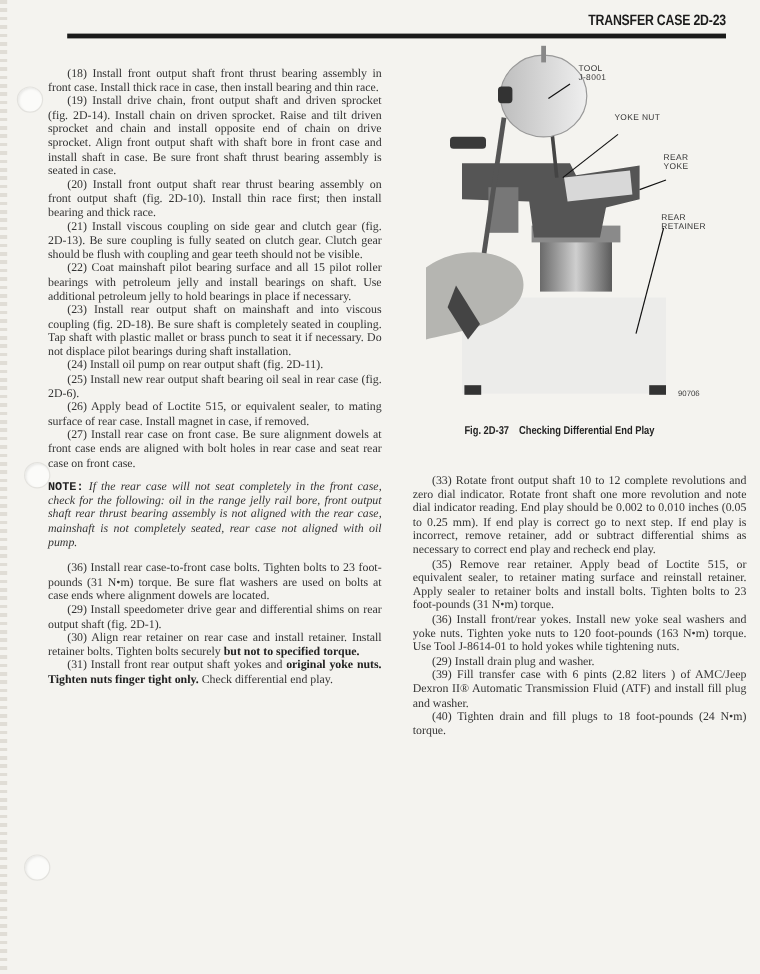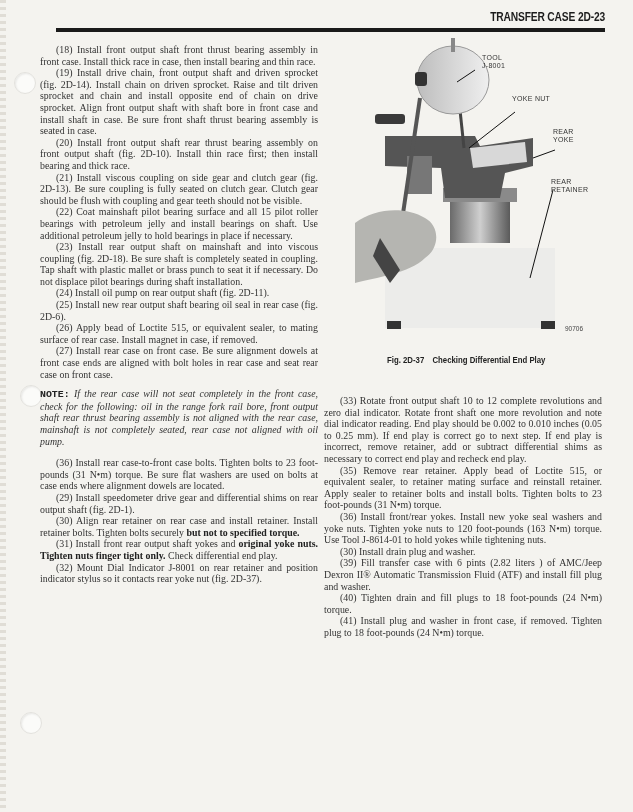--- a/index.html
+++ b/index.html
@@ -26,22 +26,22 @@
     font-family: "Liberation Sans", "DejaVu Sans", sans-serif;
     font-weight: bold; font-size: 12.5px; color: #1c1c1c;
     letter-spacing: -0.2px; transform: scaleX(0.82); transform-origin: right top;
   }
   .header-rule {
     position: absolute; left: 0; right: 0; top: 18px; height: 4px; background: #1a1a1a;
   }
   .col {
     position: absolute; font-size: 9.9px; line-height: 11.6px; text-align: justify;
   }
-  .col-left { left: 40px; width: 278px; top: 44px; }
-  .col-right { left: 324px; width: 278px; top: 395px; }
+  .col-left { left: 40px; width: 278px; top: 56px; }
+  .col-right { left: 344px; width: 278px; top: 395px; }
   .para { margin: 0; text-indent: 16px; }
   .para .bold { font-weight: bold; color: #222; }
   .note { margin: 8px 0 10px 0; font-style: italic; text-indent: 0; }
   .note-label { font-style: normal; font-weight: bold; color: #222; font-family: Liberation Mono, monospace; }
   .figure {
     position: absolute; left: 355px; top: 38px; width: 245px; height: 300px;
   }
   .figure svg { width: 100%; height: 100%; }
   .fig-label {
     position: absolute; font-family: "Liberation Sans", "DejaVu Sans", sans-serif;
@@ -76,26 +76,25 @@
   <p class="para">(18) Install front output shaft front thrust bearing assembly in front case. Install thick race in case, then install bearing and thin race.</p>
   <p class="para">(19) Install drive chain, front output shaft and driven sprocket (fig. 2D-14). Install chain on driven sprocket. Raise and tilt driven sprocket and chain and install opposite end of chain on drive sprocket. Align front output shaft with shaft bore in front case and install shaft in case. Be sure front shaft thrust bearing assembly is seated in case.</p>
   <p class="para">(20) Install front output shaft rear thrust bearing assembly on front output shaft (fig. 2D-10). Install thin race first; then install bearing and thick race.</p>
   <p class="para">(21) Install viscous coupling on side gear and clutch gear (fig. 2D-13). Be sure coupling is fully seated on clutch gear. Clutch gear should be flush with coupling and gear teeth should not be visible.</p>
   <p class="para">(22) Coat mainshaft pilot bearing surface and all 15 pilot roller bearings with petroleum jelly and install bearings on shaft. Use additional petroleum jelly to hold bearings in place if necessary.</p>
   <p class="para">(23) Install rear output shaft on mainshaft and into viscous coupling (fig. 2D-18). Be sure shaft is completely seated in coupling. Tap shaft with plastic mallet or brass punch to seat it if necessary. Do not displace pilot bearings during shaft installation.</p>
   <p class="para">(24) Install oil pump on rear output shaft (fig. 2D-11).</p>
   <p class="para">(25) Install new rear output shaft bearing oil seal in rear case (fig. 2D-6).</p>
   <p class="para">(26) Apply bead of Loctite 515, or equivalent sealer, to mating surface of rear case. Install magnet in case, if removed.</p>
   <p class="para">(27) Install rear case on front case. Be sure alignment dowels at front case ends are aligned with bolt holes in rear case and seat rear case on front case.</p>
-  <p class="para note"><span class="note-label">NOTE:</span><span> If the rear case will not seat completely in the front case, check for the following: oil in the range fork rail bore, front output shaft rear thrust bearing assembly is not aligned with the rear case, mainshaft is not completely seated, rear case not aligned with oil pump.</span></p>
+  <p class="para note"><span class="note-label">NOTE:</span><span> If the rear case will not seat completely in the front case, check for the following: oil in the range jelly rail bore, front output shaft rear thrust bearing assembly is not aligned with the rear case, mainshaft is not completely seated, rear case not aligned with oil pump.</span></p>
   <p class="para">(36) Install rear case-to-front case bolts. Tighten bolts to 23 foot-pounds (31 N•m) torque. Be sure flat washers are used on bolts at case ends where alignment dowels are located.</p>
   <p class="para">(29) Install speedometer drive gear and differential shims on rear output shaft (fig. 2D-1).</p>
   <p class="para"><span>(30) Align rear retainer on rear case and install retainer. Install retainer bolts. Tighten bolts securely </span><span class="bold">but not to specified torque.</span></p>
   <p class="para"><span>(31) Install front rear output shaft yokes and </span><span class="bold">original yoke nuts. Tighten nuts finger tight only.</span><span> Check differential end play.</span></p>
-  <p class="para">(32) Mount Dial Indicator J-8001 on rear retainer and position indicator stylus so it contacts rear yoke nut (fig. 2D-37).</p>
 </div>
 
 <div class="figure">
   <svg viewBox="0 0 245 300">
     <defs>
       <linearGradient id="g1" x1="0" x2="1">
         <stop offset="0" stop-color="#6a6a6a"></stop>
           <stop offset="0.5" stop-color="#cfcfcf"></stop>
           <stop offset="1" stop-color="#5a5a5a"></stop>
       </linearGradient>
@@ -142,17 +141,16 @@
 </div>
 
 <div class="caption">
   <span class="fig-id">Fig. 2D-37</span><span>Checking Differential End Play</span>
 </div>
 
 <div class="col col-right">
   <p class="para">(33) Rotate front output shaft 10 to 12 complete revolutions and zero dial indicator. Rotate front shaft one more revolution and note dial indicator reading. End play should be 0.002 to 0.010 inches (0.05 to 0.25 mm). If end play is correct go to next step. If end play is incorrect, remove retainer, add or subtract differential shims as necessary to correct end play and recheck end play.</p>
   <p class="para">(35) Remove rear retainer. Apply bead of Loctite 515, or equivalent sealer, to retainer mating surface and reinstall retainer. Apply sealer to retainer bolts and install bolts. Tighten bolts to 23 foot-pounds (31 N•m) torque.</p>
   <p class="para">(36) Install front/rear yokes. Install new yoke seal washers and yoke nuts. Tighten yoke nuts to 120 foot-pounds (163 N•m) torque. Use Tool J-8614-01 to hold yokes while tightening nuts.</p>
-  <p class="para">(30) Install drain plug and washer.</p>
+  <p class="para">(29) Install drain plug and washer.</p>
   <p class="para">(39) Fill transfer case with 6 pints (2.82 liters ) of AMC/Jeep Dexron II® Automatic Transmission Fluid (ATF) and install fill plug and washer.</p>
   <p class="para">(40) Tighten drain and fill plugs to 18 foot-pounds (24 N•m) torque.</p>
-  <p class="para">(41) Install plug and washer in front case, if removed. Tighten plug to 18 foot-pounds (24 N•m) torque.</p>
 </div>
 
 </body></html>

